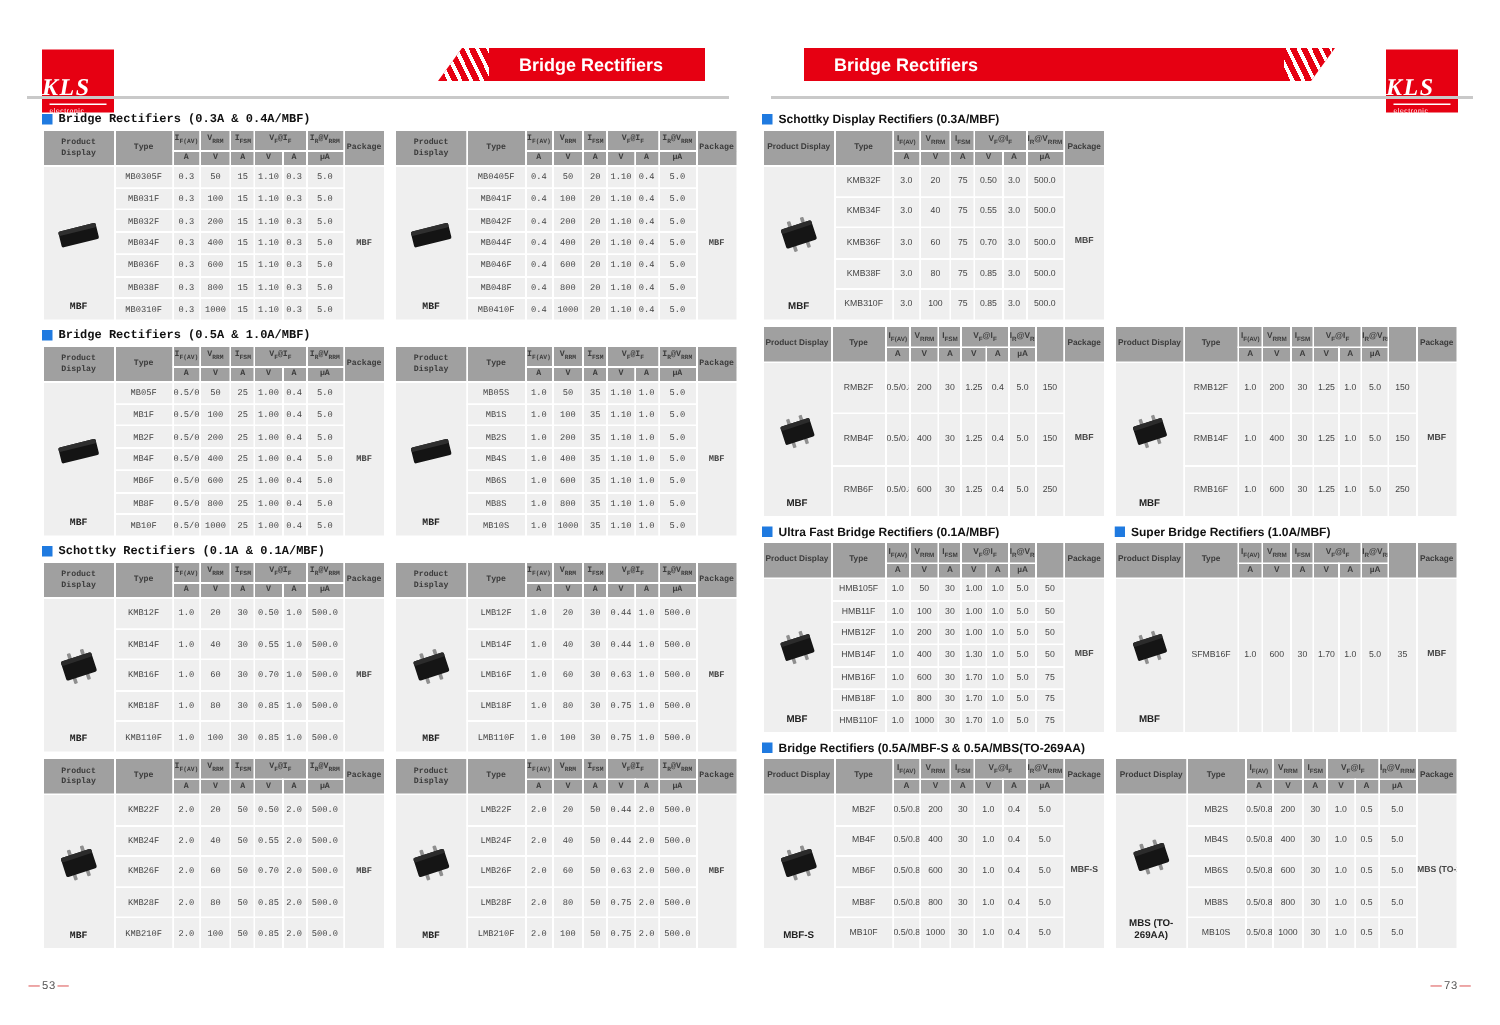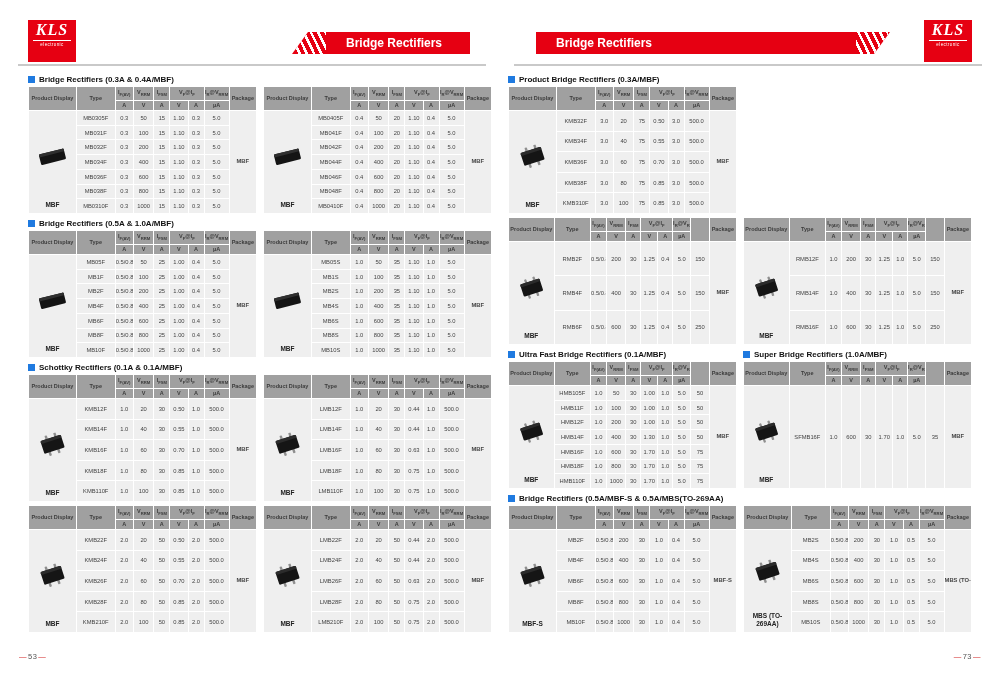--- a/index.html
+++ b/index.html
@@ -5,21 +5,21 @@
   html,body{margin:0;padding:0;}
   body{
     width:1000px;height:683px;background:#ffffff;position:relative;
     font-family:"Liberation Sans", sans-serif; -webkit-font-smoothing:antialiased;
   }
   .page{position:absolute;top:0;width:500px;height:683px;overflow:hidden;}
   #page-left{left:0;}
   #page-right{left:500px;}
 
   
-  .logo{position:absolute;top:20px;width:48px;height:42px;background:#e60012;color:#fff;text-align:center;box-sizing:border-box;padding-top:1px;}
+  .logo{position:absolute;top:33px;width:48px;height:42px;background:#e60012;color:#fff;box-sizing:border-box;padding-top:17px;}
   #page-left .logo{left:28px;}
   #page-right .logo{right:28px;}
   .logo .kls{font-weight:bold;font-size:16px;line-height:17px;letter-spacing:1px;font-family:"Liberation Serif",serif;font-style:italic;}
   .logo .sub{font-size:4.5px;margin:2px 5px 0 5px;border-top:1px solid #fff;padding-top:1px;letter-spacing:.4px;}
 
   
   .banner{position:absolute;top:32px;height:22px;background:#e60012;color:#fff;font-weight:bold;font-size:12px;display:flex;align-items:center;}
   #page-left .banner{left:292px;width:178px;clip-path:polygon(16px 0,100% 0,100% 100%,0 100%);justify-content:center;}
   #page-right .banner{left:36px;width:354px;clip-path:polygon(0 0,100% 0,calc(100% - 16px) 100%,0 100%);}
   #page-right .banner .banner-text{padding-left:20px;}
@@ -27,21 +27,21 @@
   .stripes{position:absolute;top:0;bottom:0;width:32px;background:repeating-linear-gradient(64deg,rgba(255,255,255,0) 0 4px,#ffffff 4px 6.5px);}
   #page-left .stripes{left:2px;}
   #page-right .stripes{right:2px;}
 
   .rule{position:absolute;top:64px;height:2px;background:#c9c9c9;}
   #page-left .rule{left:18px;right:14px;}
   #page-right .rule{left:14px;right:18px;}
 
   
   .rows{position:absolute;top:73px;}
-  #rows-left{left:28px;right:8px;}
+  #rows-left{left:28px;right:8px;font-family:Liberation Mono, monospace;}
   #rows-right{left:8px;right:28px;}
   .section-row{display:flex;gap:6px;margin-bottom:3px;align-items:flex-start;}
   .block{min-width:0;}
   .sec-title{display:flex;align-items:center;gap:4px;font-size:8px;font-weight:bold;color:#111;margin:2px 0 2px 0;white-space:nowrap;overflow:hidden;}
   .bullet{width:7px;height:7px;background:#1f7ae0;flex:0 0 auto;}
   .tables{display:flex;gap:6px;}
   .twrap{flex:1;min-width:0;}
 
   
   table.spec{width:100%;height:128px;border-collapse:collapse;table-layout:fixed;}
@@ -988,21 +988,21 @@
   <div class="banner">
     <span class="banner-text">Bridge Rectifiers</span>
     <span class="stripes"></span>
   </div>
   <div class="rule"></div>
   <div class="rows" id="rows-right">
       <div class="section-row">
         <div class="block" style="width: calc(50% - 3px); flex: 0 0 auto;">
           <div class="sec-title">
             <span class="bullet"></span>
-            <span>Product Bridge Rectifiers (0.3A/MBF)</span>
+            <span>Schottky Display Rectifiers (0.3A/MBF)</span>
           </div>
           <div class="tables">
             <div class="twrap">
               <table class="spec">
                 <colgroup>
                   <col style="width:21%">
                   <col style="width:17%">
                   <col style="width:8%">
                   <col style="width:9%">
                   <col style="width:7%">

